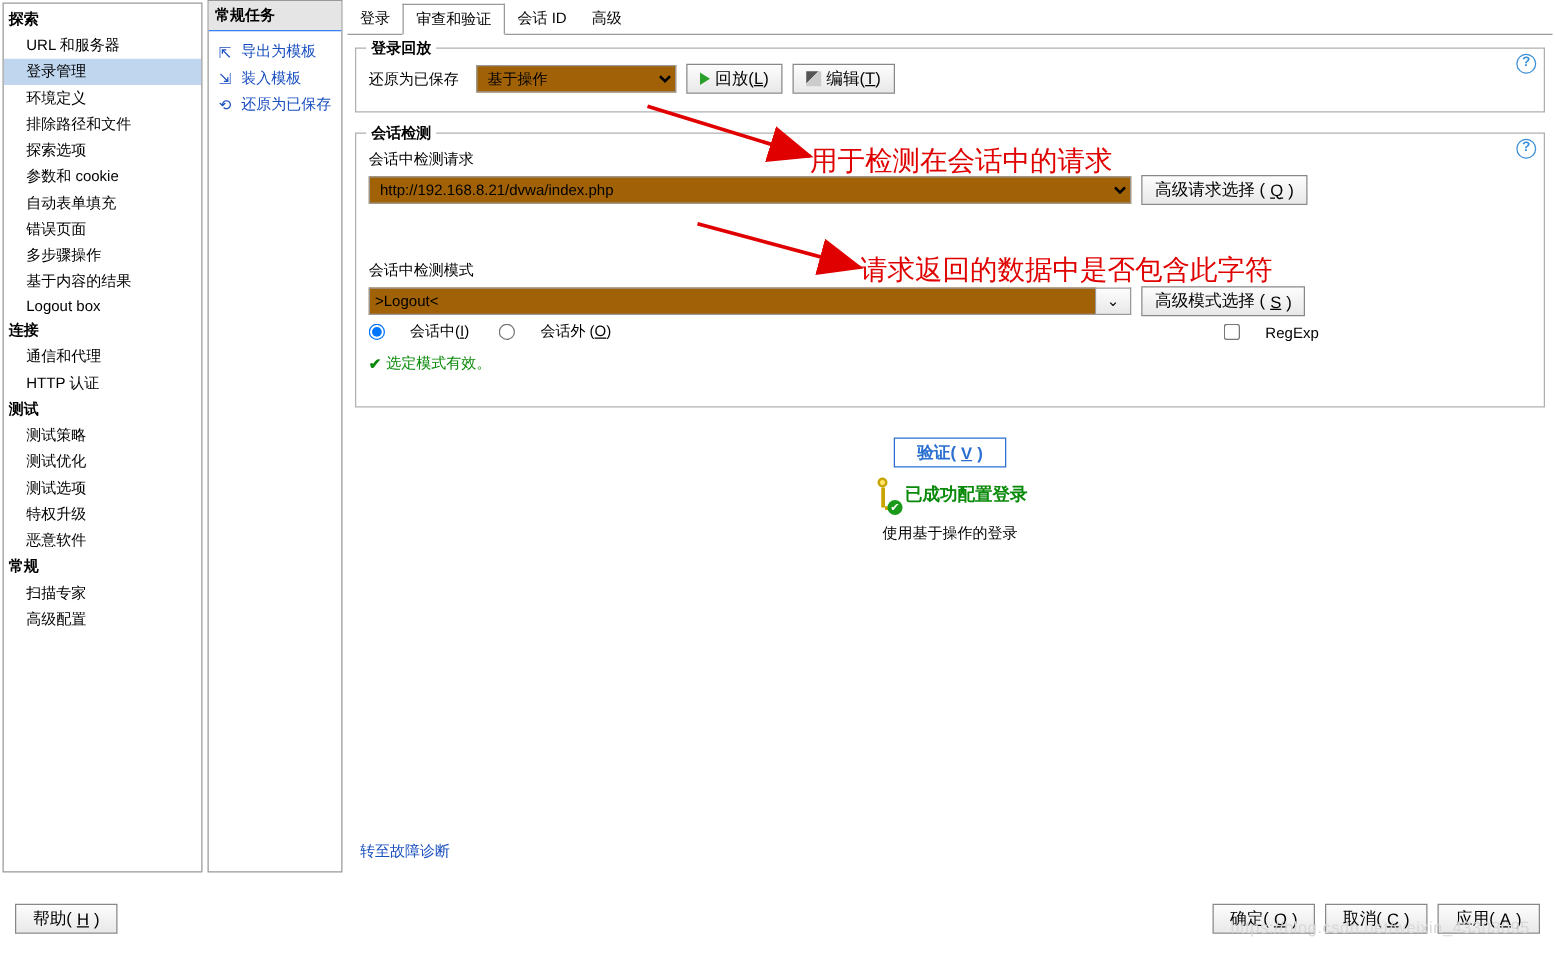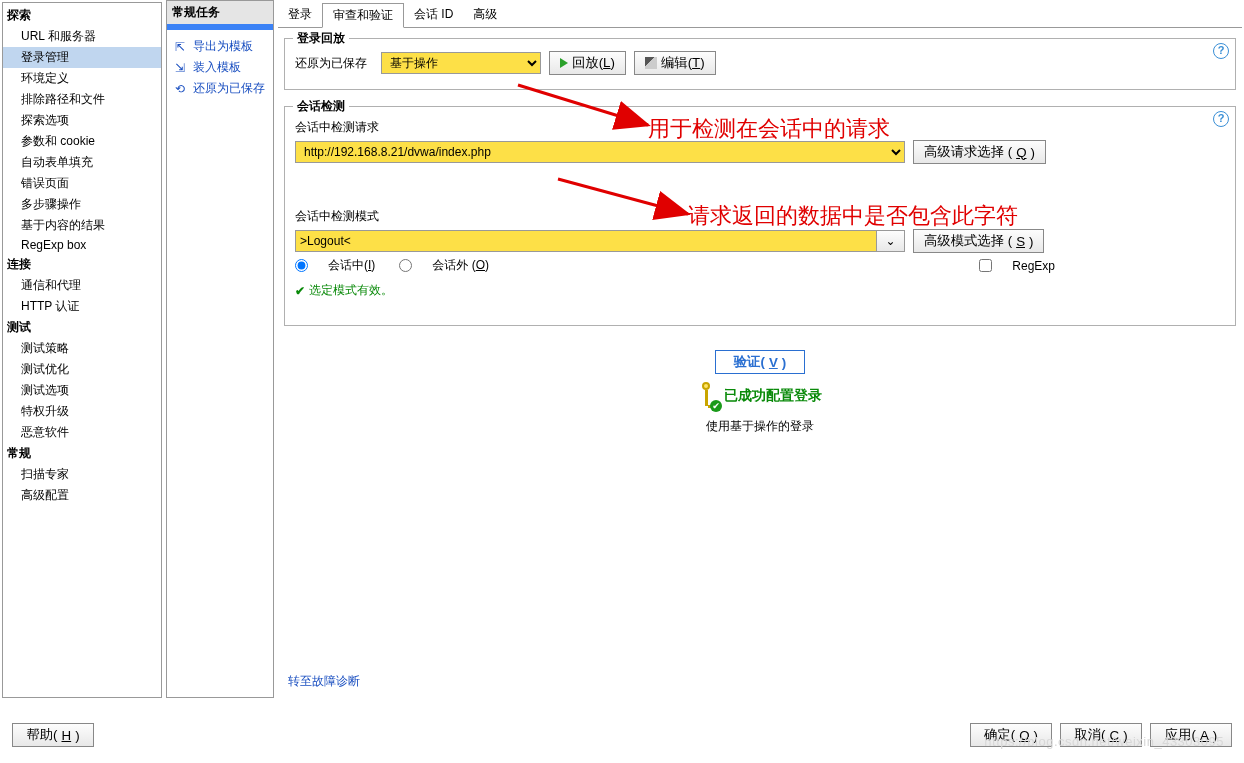--- a/index.html
+++ b/index.html
@@ -4,35 +4,35 @@
 <style>
 * { box-sizing: border-box; margin: 0; padding: 0; }
 body { font-family: "Microsoft YaHei", Tahoma, sans-serif; font-size: 12px; background: #fff; color: #000; width: 1244px; height: 763px; overflow: hidden; position: relative; }
 .container { display: flex; height: 700px; }
 .sidebar { width: 160px; border: 1px solid #999; margin: 2px; display: flex; flex-direction: column; }
 .tree { flex: 1; overflow: auto; padding: 2px 0; }
 .tree-header { font-weight: bold; padding: 2px 4px; }
 .tree-item { padding: 2px 4px 2px 18px; cursor: pointer; }
 .tree-item.selected { background: #c0d6ef; }
 .tasks-panel { border: 1px solid #999; margin: 0 2px 2px 2px; }
-.tasks-header { background: #e5e5e5; font-weight: bold; padding: 3px 5px; border-bottom: 6px solid #3b82f6; }
+.tasks-header { background: #e5e5e5; font-weight: bold; padding: 3px 5px; border-bottom: 1px solid #3b82f6; }
 .tasks-body { padding: 6px 8px; }
 .task-link { color: #1a4fc0; cursor: pointer; display: flex; align-items: center; gap: 4px; padding: 2px 0; }
 .task-icon { width: 14px; height: 14px; display: inline-block; }
 .main { flex: 1; display: flex; flex-direction: column; margin: 2px; position: relative; }
 .tabs { display: flex; border-bottom: 1px solid #999; }
 .tab { padding: 3px 10px; cursor: pointer; position: relative; top: 1px; }
 .tab.active { border: 1px solid #999; border-bottom: 1px solid #fff; background: #fff; }
 .content { flex: 1; padding: 10px 6px; position: relative; }
 .group { border: 1px solid #b0b0b0; margin-bottom: 16px; padding: 12px 10px 10px 10px; position: relative; }
 .group-title { position: absolute; top: -9px; left: 8px; background: #fff; font-weight: bold; padding: 0 4px; }
 .help-icon { position: absolute; top: 4px; right: 6px; width: 16px; height: 16px; border: 1.5px solid #3a8fd6; border-radius: 50%; color: #3a8fd6; font-weight: bold; font-size: 11px; text-align: center; line-height: 13px; cursor: pointer; }
 .row { display: flex; align-items: center; gap: 8px; margin-bottom: 4px; }
 .label { min-width: 78px; }
-select, input[type=text] { border: 1px solid #999; padding: 2px 4px; height: 22px; font-size: 12px; background: #fde047; }
+select, input[type=text] { border: 1px solid #999; padding: 2px 4px; height: 22px; font-size: 12px; background: #a16207; }
 select { width: 160px; }
 .btn { background: linear-gradient(#fdfdfd,#e8e8e8); border: 1px solid #888; padding: 3px 10px; cursor: pointer; display: inline-flex; align-items: center; gap: 4px; height: 24px; }
 .btn-primary { border: 1.5px solid #2a6fd1; color: #2a6fd1; font-weight: bold; background: #fff; padding: 6px 18px; }
 .url-select { width: 610px; }
 .pattern-input { width: 582px; background: #9be09b; border: 1px solid #5a9a5a; }
 .pattern-wrap { display: flex; }
 .pattern-dd { width: 28px; border: 1px solid #999; border-left: none; background: linear-gradient(#fdfdfd,#e8e8e8); text-align: center; line-height: 20px; cursor: pointer; }
 .radio-row { display: flex; gap: 24px; align-items: center; width: 780px; }
 .radio-lbl { display: flex; align-items: center; gap: 20px; }
 .valid-msg { color: #0a8a0a; display: flex; align-items: center; gap: 4px; margin-top: 8px; }
@@ -68,21 +68,21 @@
           <div class="tree-item">URL 和服务器</div>
           <div class="tree-item selected">登录管理</div>
           <div class="tree-item">环境定义</div>
           <div class="tree-item">排除路径和文件</div>
           <div class="tree-item">探索选项</div>
           <div class="tree-item">参数和 cookie</div>
           <div class="tree-item">自动表单填充</div>
           <div class="tree-item">错误页面</div>
           <div class="tree-item">多步骤操作</div>
           <div class="tree-item">基于内容的结果</div>
-          <div class="tree-item">RegExp box</div>
+          <div class="tree-item">Logout box</div>
           <div class="tree-header">连接</div>
           <div class="tree-item">通信和代理</div>
           <div class="tree-item">HTTP 认证</div>
           <div class="tree-header">测试</div>
           <div class="tree-item">测试策略</div>
           <div class="tree-item">测试优化</div>
           <div class="tree-item">测试选项</div>
           <div class="tree-item">特权升级</div>
           <div class="tree-item">恶意软件</div>
           <div class="tree-header">常规</div>

